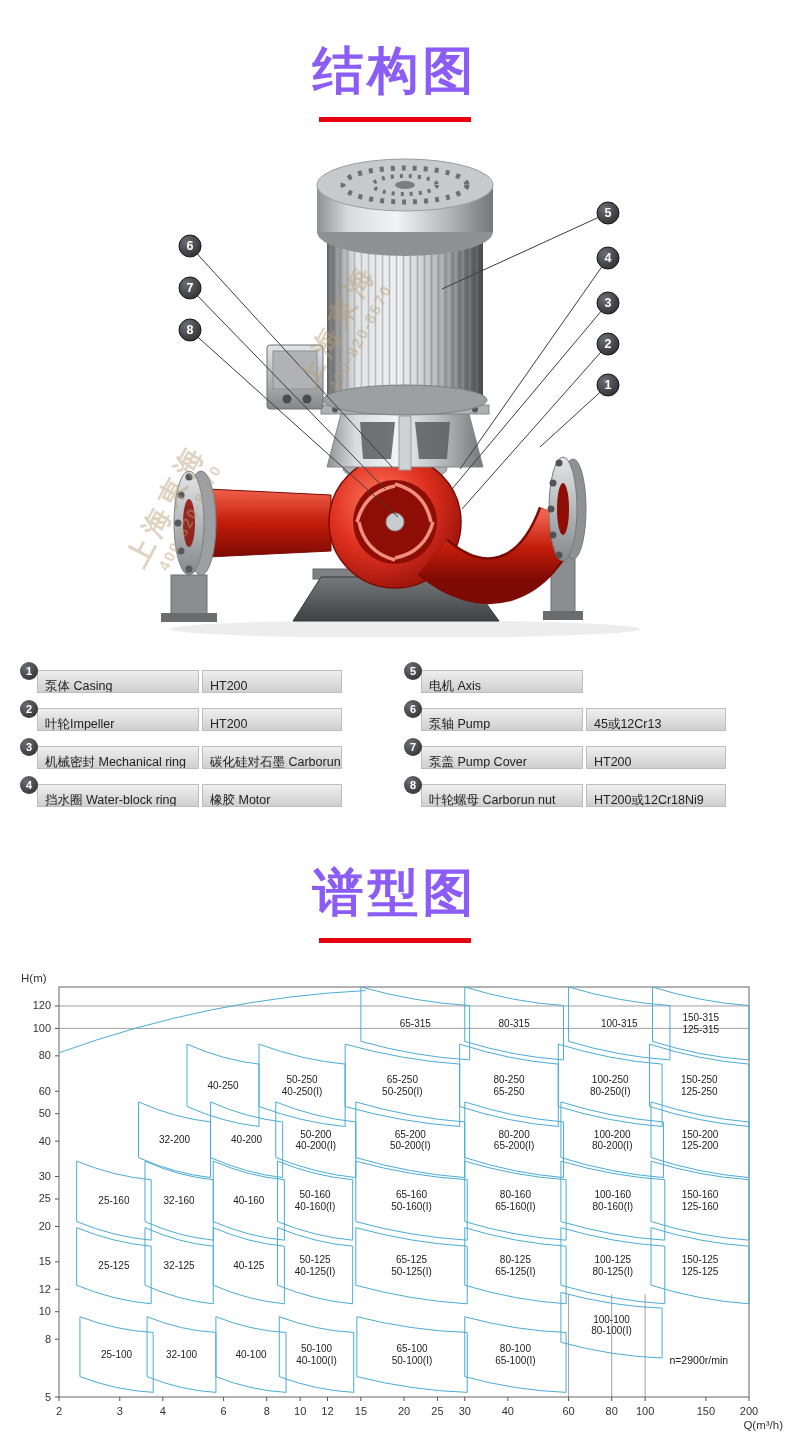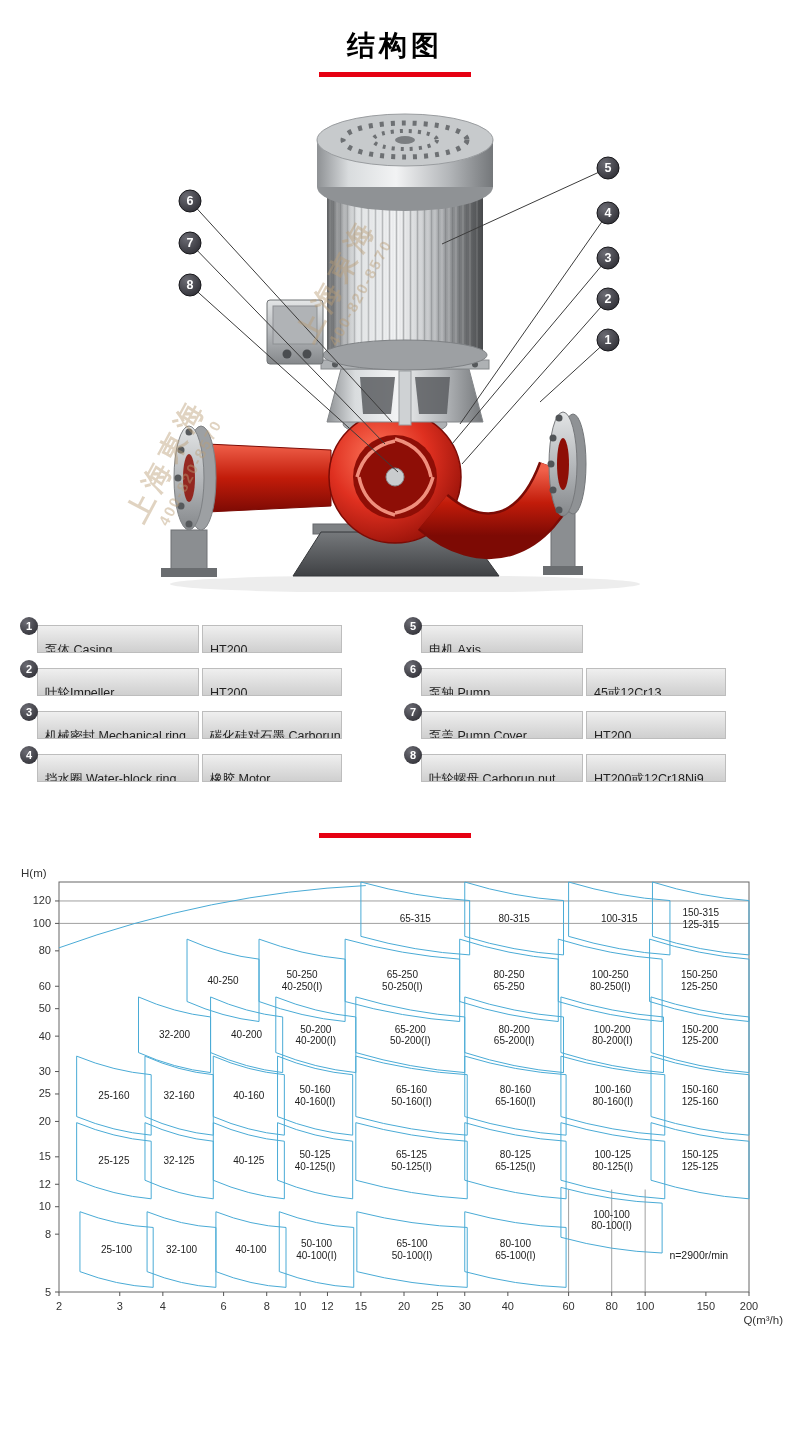--- a/index.html
+++ b/index.html
@@ -1,34 +1,34 @@
 <!DOCTYPE html>
 <html><head>
 <meta charset="utf-8">
 <style>
   html,body{margin:0;padding:0;background:#fff;}
   body{width:790px;font-family:"Liberation Sans","DejaVu Sans",sans-serif;color:#222;}
   .page{width:790px;overflow:hidden;}
   .title-block{padding-top:26px;text-align:center;}
-  .page-title{font-size:28px;font-weight:700;color:#000000;letter-spacing:4px;margin:4px;line-height:1.15;}
+  .page-title{font-size:51px;font-weight:700;color:#8b5cf6;letter-spacing:4px;margin:16px;line-height:1.15;}
   .red-bar{width:152px;height:5px;margin:10px auto 0;background:#e60012;}
   .pump-section{position:relative;height:530px;}
   #pump-svg{position:absolute;left:115px;top:15px;}
   #callout-svg{position:absolute;left:0;top:0;}
   .watermark{position:absolute;color:rgba(186,158,118,0.45);font-weight:700;
              text-align:center;line-height:1.25;pointer-events:none;z-index:3;}
   .watermark .wm-brand{font-size:28px;letter-spacing:6px;}
   .watermark .wm-phone{font-size:15px;letter-spacing:2px;}
   .wm1{left:250px;top:180px;width:190px;transform:rotate(-62deg);}
   .wm2{left:80px;top:360px;width:190px;transform:rotate(-62deg);}
   .tables{display:flex;gap:18px;padding:10px 20px 0 20px;}
   .ptable{flex:1;padding-top:8px;}
   .prow{position:relative;display:flex;gap:3px;margin:0 0 15px 17px;}
   .pcell{height:23px;line-height:23px;background:linear-gradient(180deg,#efefef,#cfcfcf);
-         border:1px solid #bdbdbd;font-size:12.5px;padding:13px 7px;color:#222;
+         border:1px solid #bdbdbd;font-size:12.5px;padding:4px 7px;color:#222;
          white-space:nowrap;overflow:hidden;box-sizing:border-box;}
   .pcell.label{width:162px;}
   .pcell.value{width:140px;}
   .pcell.empty{background:none;border-color:transparent;}
   .pbadge{position:absolute;left:-17px;top:-8px;width:18px;height:18px;border-radius:50%;
           background:radial-gradient(circle at 35% 30%,#6c6c74,#26262c);color:#fff;
           font-size:11px;font-weight:700;text-align:center;line-height:18px;z-index:2;}
   .chart-section{margin-top:24px;}
   #chart-svg{display:block;margin:0 auto;}
 </style>
@@ -271,20 +271,21 @@
         </div>
         <div class="prow">
           <span class="pbadge">8</span>
           <div class="pcell label">叶轮螺母 Carborun nut</div>
           <div class="pcell value">HT200或12Cr18Ni9</div>
         </div>
       </div>
   </section>
 
   <section class="title-block">
+    <h1 class="page-title">谱型图</h1>
     <div class="red-bar" style="background: rgb(230, 0, 18);"></div>
   </section>
 
   <section class="chart-section">
     <svg id="chart-svg" viewBox="0 0 788 492" width="788" height="492">
         <rect x="58" y="20" width="690" height="410" fill="none" stroke="#666" stroke-width="1"></rect>
         <line x1="58" y1="61.400105123632954" x2="748" y2="61.400105123632954" stroke="#777" stroke-width="0.7"></line>
         <line x1="58" y1="38.9669567207485" x2="748" y2="38.9669567207485" stroke="#777" stroke-width="0.7"></line>
         <line x1="567.6068328782835" y1="327.51747248387306" x2="567.6068328782835" y2="430" stroke="#777" stroke-width="0.7"></line>
         <line x1="610.710697008147" y1="327.51747248387306" x2="610.710697008147" y2="430" stroke="#777" stroke-width="0.7"></line>

